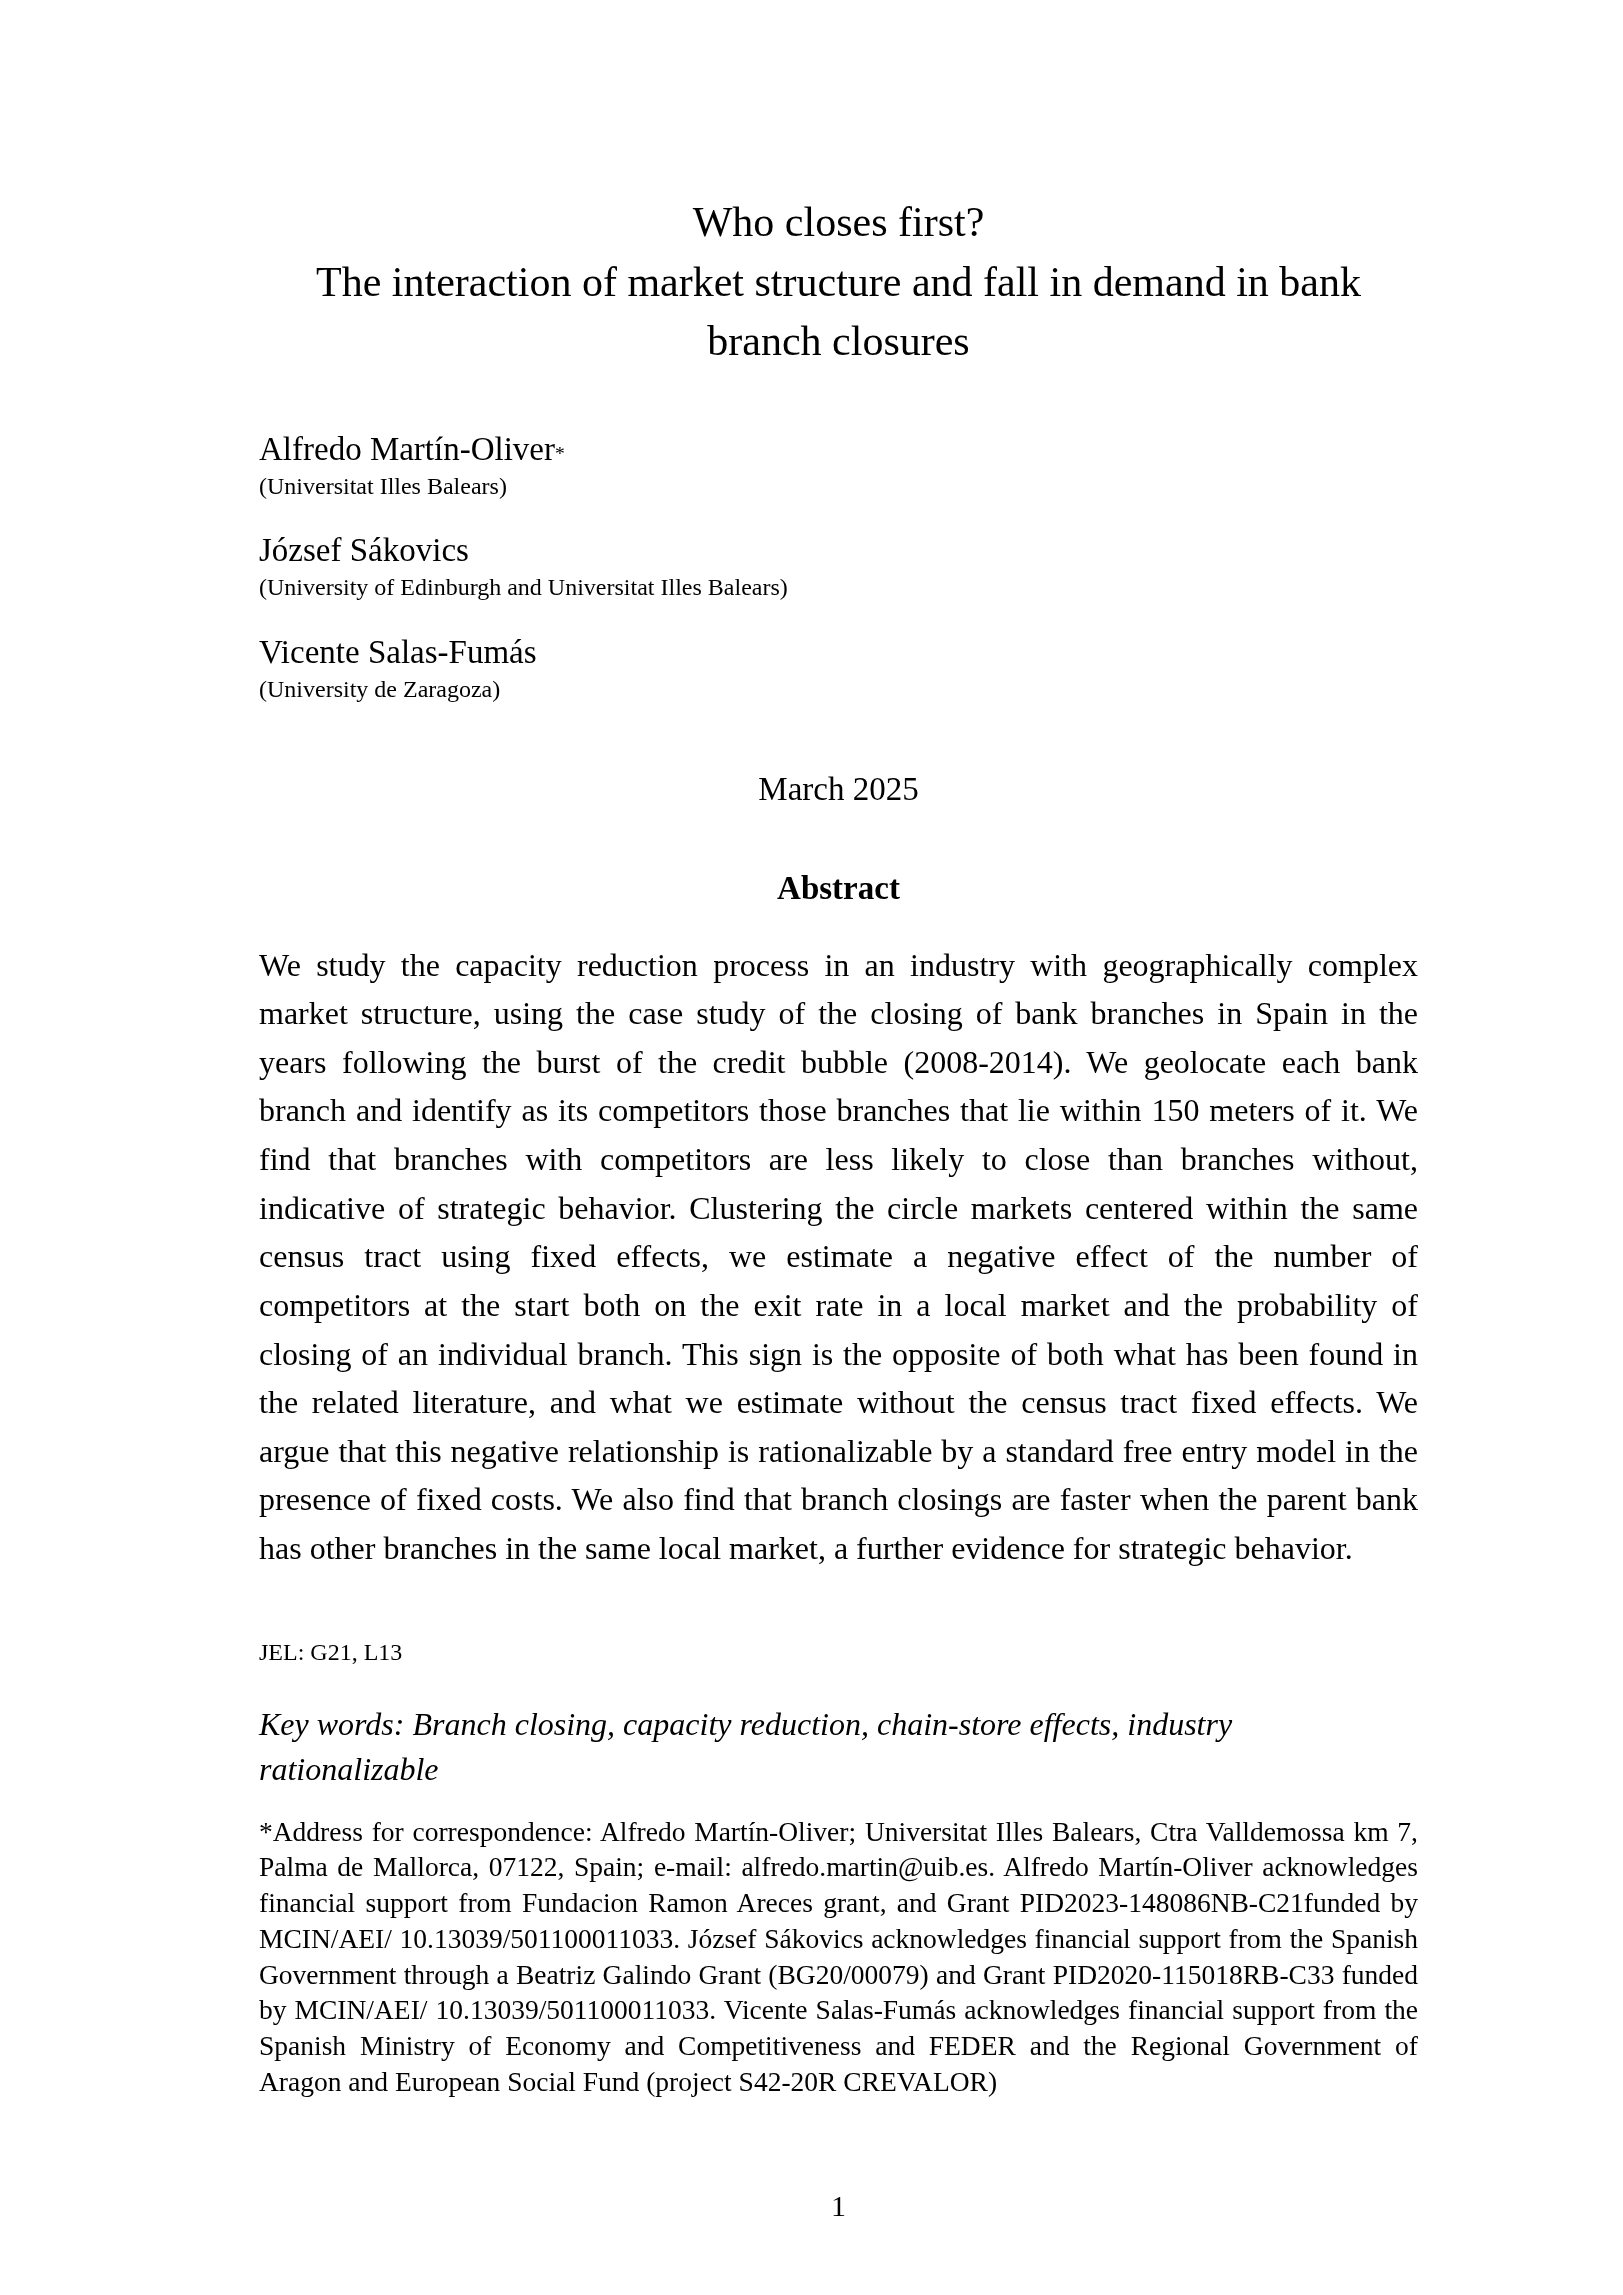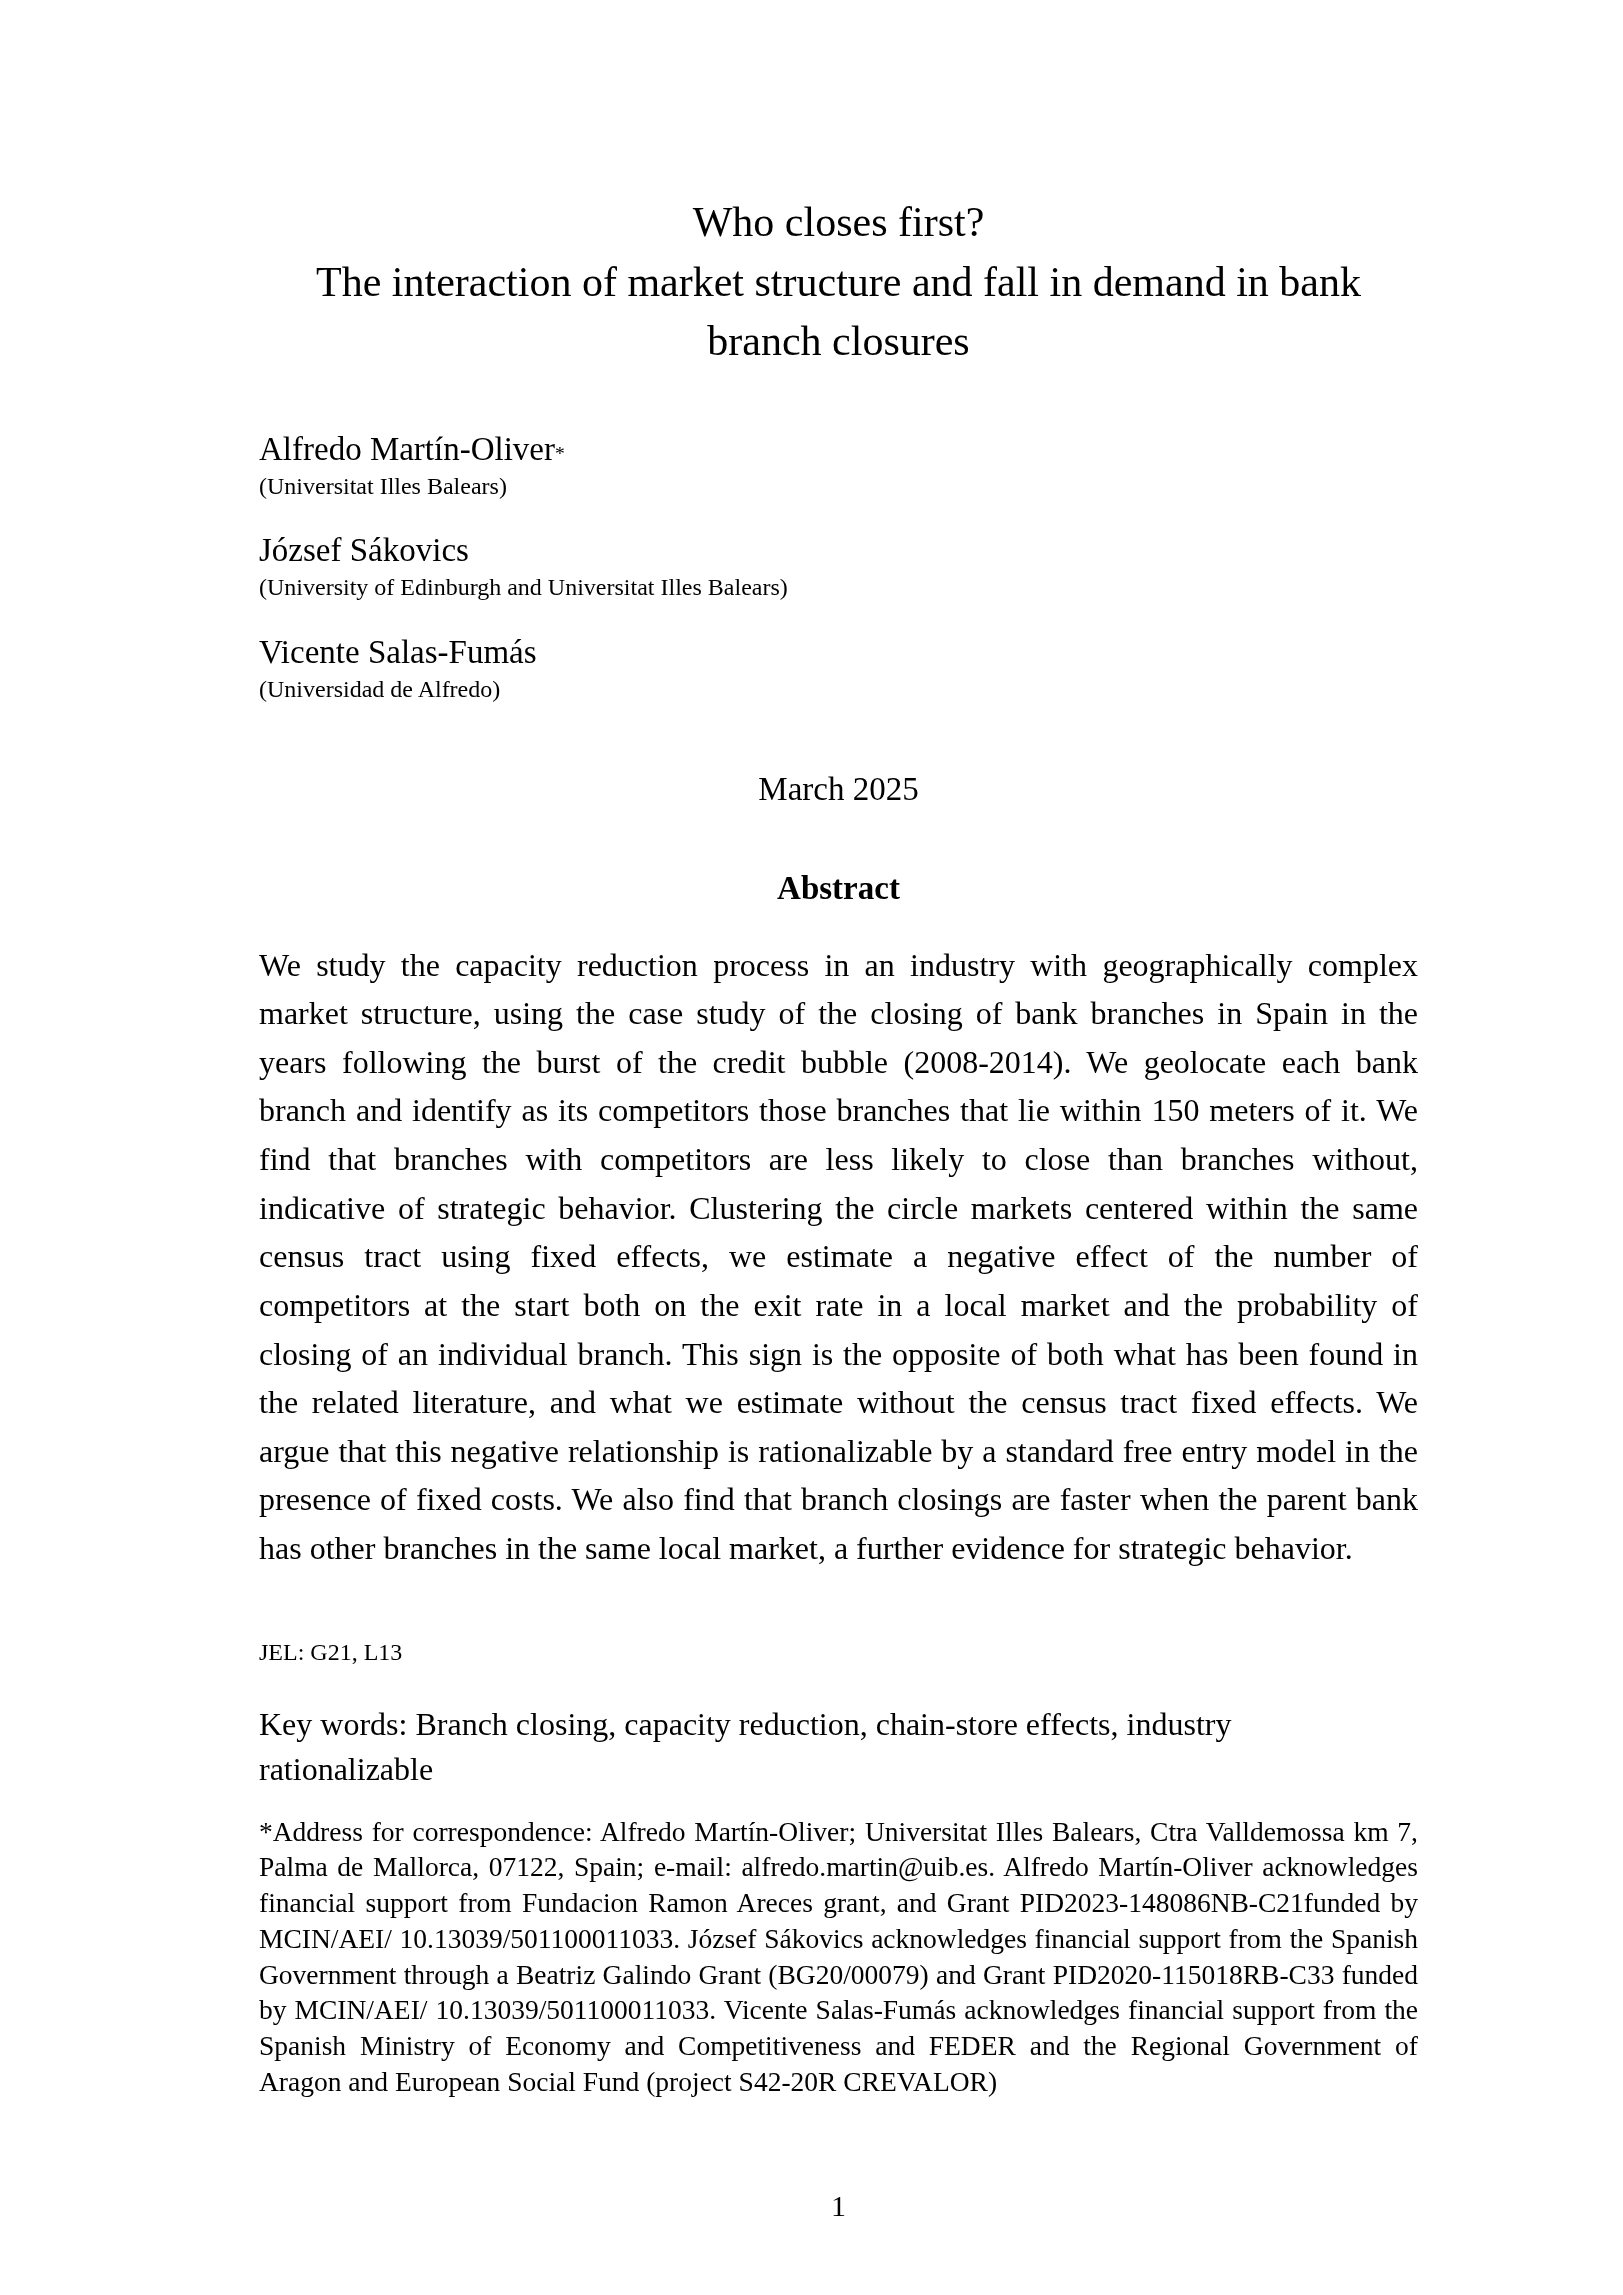--- a/index.html
+++ b/index.html
@@ -69,21 +69,21 @@
   .jel {
     margin-top: 31px;
     font-size: 24px;
     line-height: 1.35;
   }
   .keywords {
     margin-top: 34px;
     font-size: 32px;
     line-height: 1.4;
   }
-  .keywords div { display: block; }
+  .keywords div { display: block; font-style: italic; }
   .footnote {
     margin-top: auto;
     font-size: 27.5px;
     line-height: 1.3;
     text-align: justify;
     text-justify: inter-word;
   }
   .page-number {
     text-align: center;
     font-size: 30px;
@@ -107,21 +107,21 @@
       <div class="author-affil">(Universitat Illes Balears)</div>
     </div>
 
     <div class="author">
       <div class="author-name"><span>József Sákovics</span><span class="author-marker"></span></div>
       <div class="author-affil">(University of Edinburgh and Universitat Illes Balears)</div>
     </div>
 
     <div class="author">
       <div class="author-name"><span>Vicente Salas-Fumás</span><span class="author-marker"></span></div>
-      <div class="author-affil">(Universidad de Alfredo)</div>
+      <div class="author-affil">(University de Zaragoza)</div>
     </div>
 
   </div>
 
   <div class="date">March 2025</div>
 
   <div class="abstract-heading">Abstract</div>
 
   <p class="abstract-body">We study the capacity reduction process in an industry with geographically complex market structure, using the case study of the closing of bank branches in Spain in the years following the burst of the credit bubble (2008-2014). We geolocate each bank branch and identify as its competitors those branches that lie within 150 meters of it. We find that branches with competitors are less likely to close than branches without, indicative of strategic behavior. Clustering the circle markets centered within the same census tract using fixed effects, we estimate a negative effect of the number of competitors at the start both on the exit rate in a local market and the probability of closing of an individual branch. This sign is the opposite of both what has been found in the related literature, and what we estimate without the census tract fixed effects. We argue that this negative relationship is rationalizable by a standard free entry model in the presence of fixed costs. We also find that branch closings are faster when the parent bank has other branches in the same local market, a further evidence for strategic behavior.</p>
 

